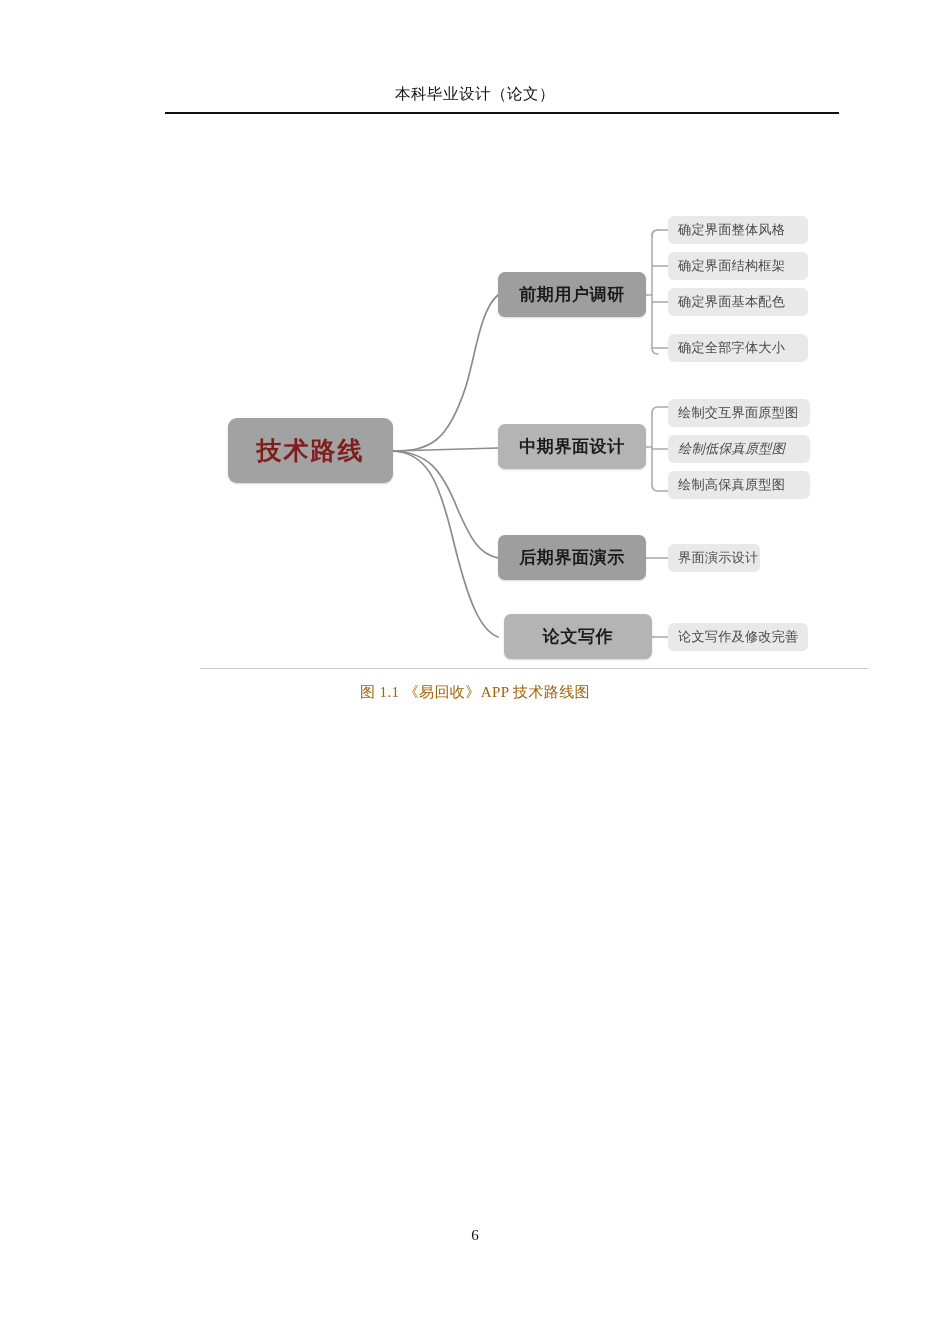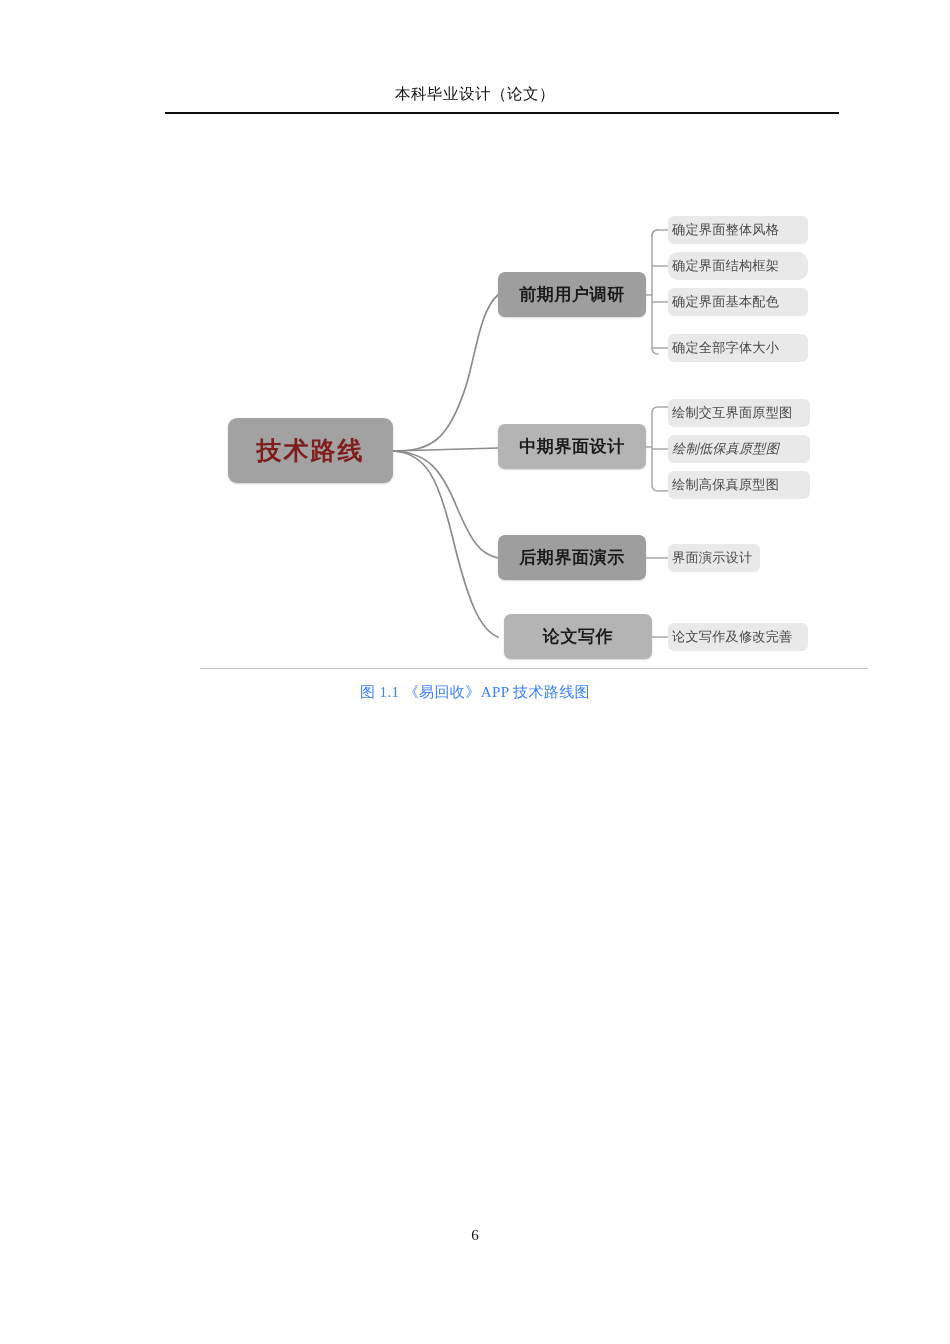--- a/index.html
+++ b/index.html
@@ -111,36 +111,36 @@
   .branch-1 { left: 318px; top: 82px;  }
   .branch-2 { left: 318px; top: 234px; }
   .branch-3 { left: 318px; top: 345px; }
   .branch-4 { left: 318px; top: 424px; margin-left: 6px; }
 
   
   .node-leaf {
     height: 28px;
     border-radius: 6px;
     background: #e9e9e9;
-    padding: 0 4px;
+    padding: 0 10px;
     justify-content: flex-start;
   }
   .node-leaf .label {
     font-family: "DejaVu Sans", "Liberation Sans", sans-serif;
     font-size: 13.2px;
     letter-spacing: 0.2px;
     color: #4a4a4a;
   }
   .leaf-w-a { width: 140px; }
   .leaf-w-b { width: 142px; }
   .leaf-w-c { width: 92px; }
   .leaf-w-d { width: 140px; }
 
   .l1-1 { left: 488px; top: 26px;  }
-  .l1-2 { left: 488px; top: 62px; border-radius: 10px;  }
+  .l1-2 { left: 488px; top: 62px;  }
   .l1-3 { left: 488px; top: 98px;  }
   .l1-4 { left: 488px; top: 144px; }
 
   .l2-1 { left: 488px; top: 209px; }
   .l2-2 { left: 488px; top: 245px; font-style: italic; }
   .l2-3 { left: 488px; top: 281px; }
 
   .l3-1 { left: 488px; top: 354px; }
   .l4-1 { left: 488px; top: 433px; }
 
@@ -155,21 +155,21 @@
   }
   .fig-caption {
     position: absolute;
     left: 0;
     top: 683px;
     width: 950px;
     text-align: center;
     font-family: "Liberation Serif", "DejaVu Serif", serif;
     font-size: 15px;
     letter-spacing: 0.4px;
-    color: #3b82f6;
+    color: #a16207;
   }
 
   
   .page-number {
     position: absolute;
     left: 0;
     top: 1227px;
     width: 950px;
     text-align: center;
     font-family: "Liberation Serif", "DejaVu Serif", serif;

